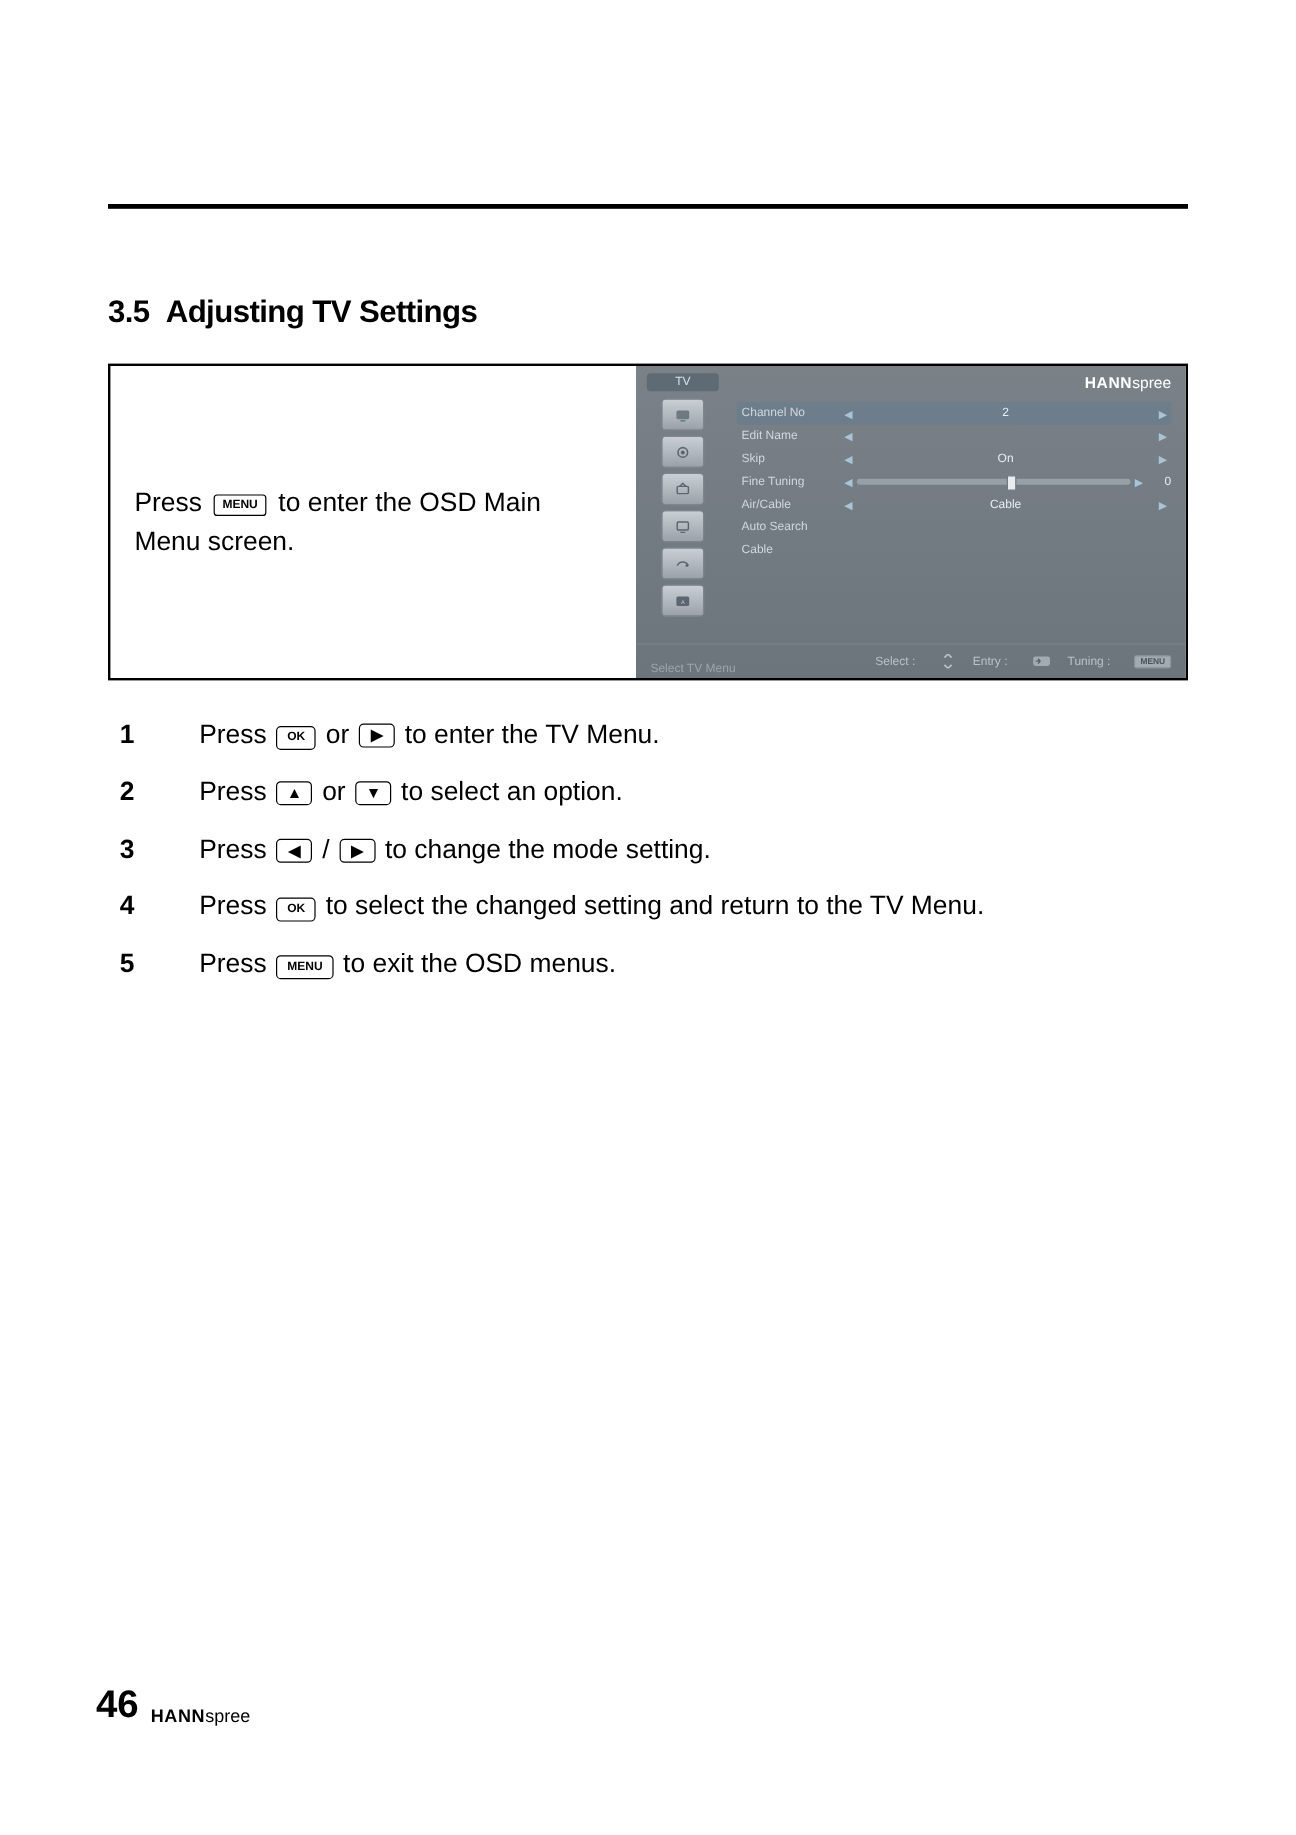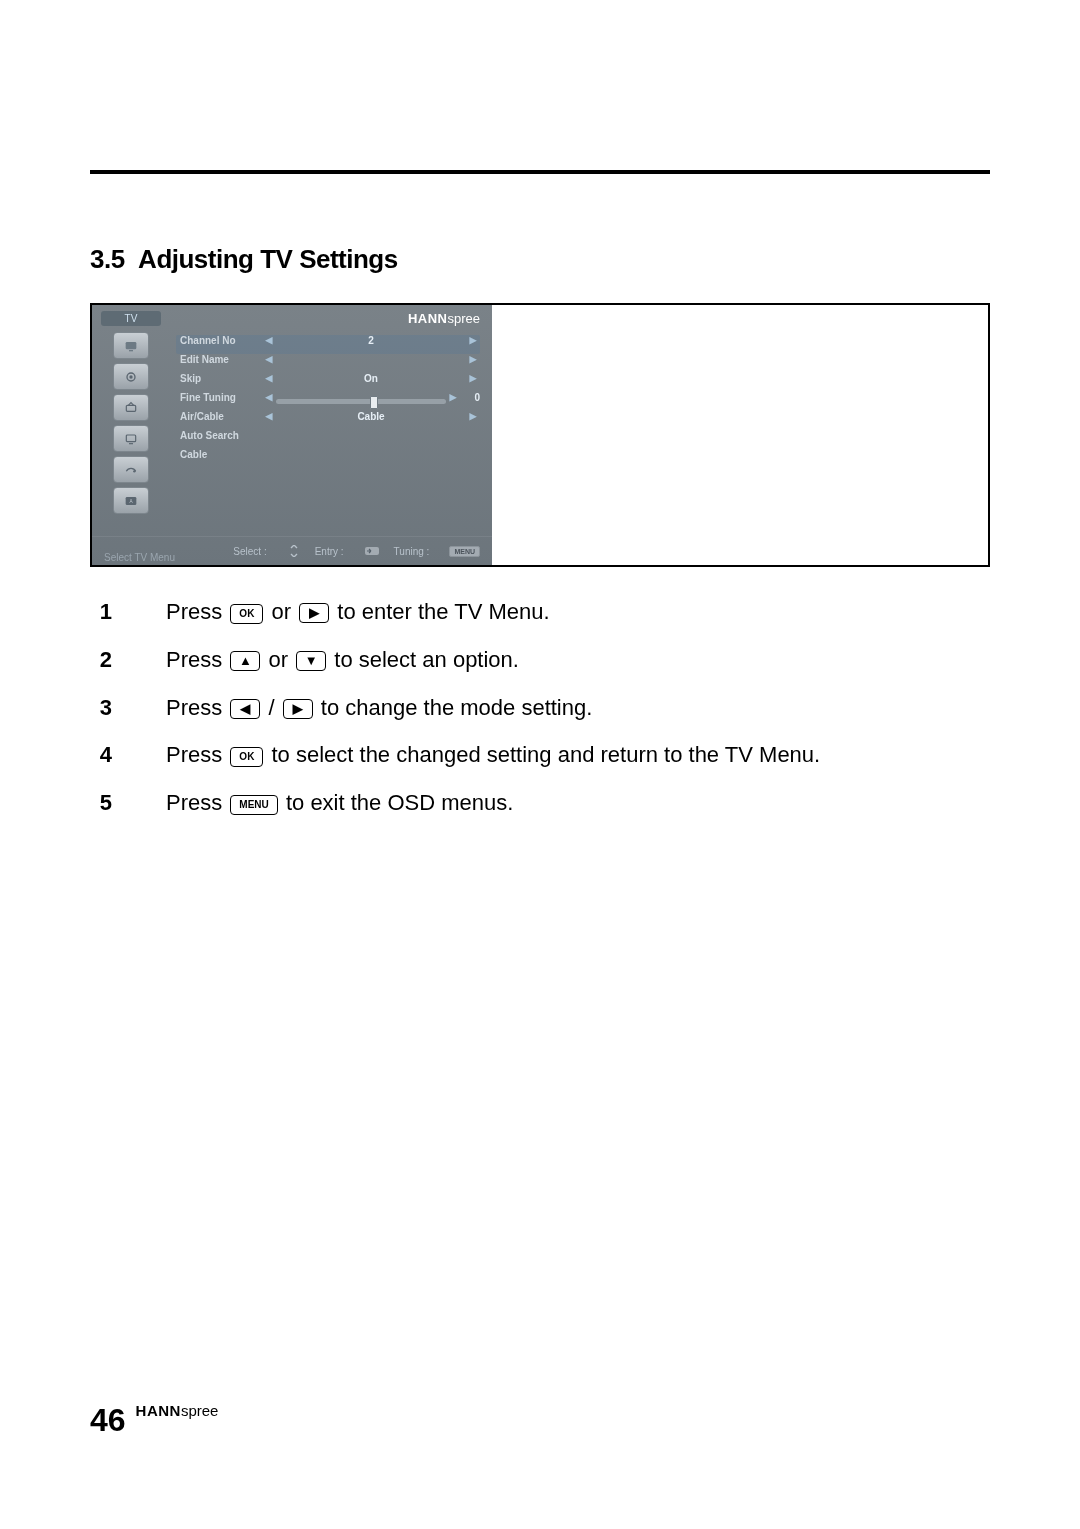--- a/index.html
+++ b/index.html
@@ -51,21 +51,21 @@
     padding: 0 6px;
     font-size: 10px;
     font-weight: bold;
     vertical-align: 3px;
     margin: 0 4px;
     line-height: 16px;
     height: 16px;
   }
   
   .osd {
-    width: 400px;
+    width: 458px;
     background: linear-gradient(#7a8288, #6c757c);
     color: #d9e0e6;
     font-size: 11px;
     display: flex;
     flex-direction: column;
     font-family: Arial, sans-serif;
   }
   .osd-top {
     display: flex;
     flex: 1;
@@ -107,24 +107,24 @@
   .osd-brand {
     position: absolute;
     top: 6px;
     right: 12px;
     font-size: 13px;
     color: #fff;
   }
   .osd-brand b { font-weight: 900; letter-spacing: 0.5px; }
   .osd-row {
     display: flex;
+    align-items: center;
     height: 19px;
     font-size: 10px;
     color: #d0d8df;
-    font-weight: bold;
   }
   .osd-row.hl { background: rgba(90,120,150,0.35); border-radius: 2px; }
   .osd-label { width: 82px; padding-left: 4px; }
   .osd-arrow {
     width: 14px;
     color: #a9c3d8;
     text-align: center;
     font-size: 9px;
   }
   .osd-value { flex: 1; text-align: center; color: #e6eef5; }
@@ -199,41 +199,48 @@
     min-width: 30px;
     vertical-align: 2px;
     margin: 0 2px;
     box-sizing: border-box;
   }
   .keycap-inline.small-txt { font-size: 10px; }
   .keycap-inline.arrow { font-size: 13px; padding: 0 6px; }
   
   .page-footer {
     position: absolute;
-    left: 90px;
+    left: 80px;
     bottom: 90px;
     display: flex;
-    align-items: flex-start;
+    align-items: flex-end;
     gap: 10px;
   }
   .page-num { font-size: 32px; font-weight: 900; }
   .footer-brand { font-size: 15px; }
   .footer-brand b { font-weight: 900; letter-spacing: 0.5px; }
 </style>
 </head>
 <body>
 
 <div class="page">
   <hr class="hr-top">
 
   <div class="section-title">
     <span>3.5</span>&nbsp;&nbsp;<span>Adjusting TV Settings</span>
   </div>
 
   <div class="figure-box">
+    <div class="figure-left">
+      <div>
+        <span>Press</span>
+        <span class="keycap">MENU</span>
+        <span>to enter the OSD Main Menu screen.</span>
+      </div>
+    </div>
 
     <div class="osd">
       <div class="osd-top">
         <div class="osd-tabs">
           <div class="osd-tab-header">TV</div>
           <div class="osd-tab">
               <svg viewBox="0 0 24 24">
                 <rect x="4" y="6" width="16" height="11" rx="2" fill="#6d7a84"></rect>
                 <rect x="9" y="18" width="6" height="2" fill="#6d7a84"></rect>
               </svg>

